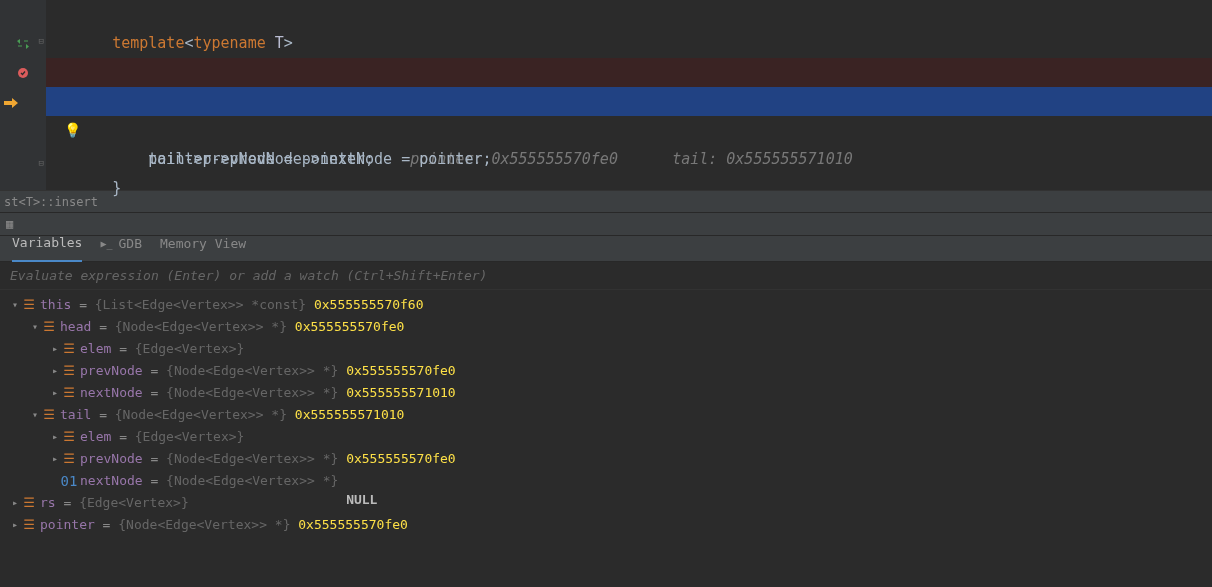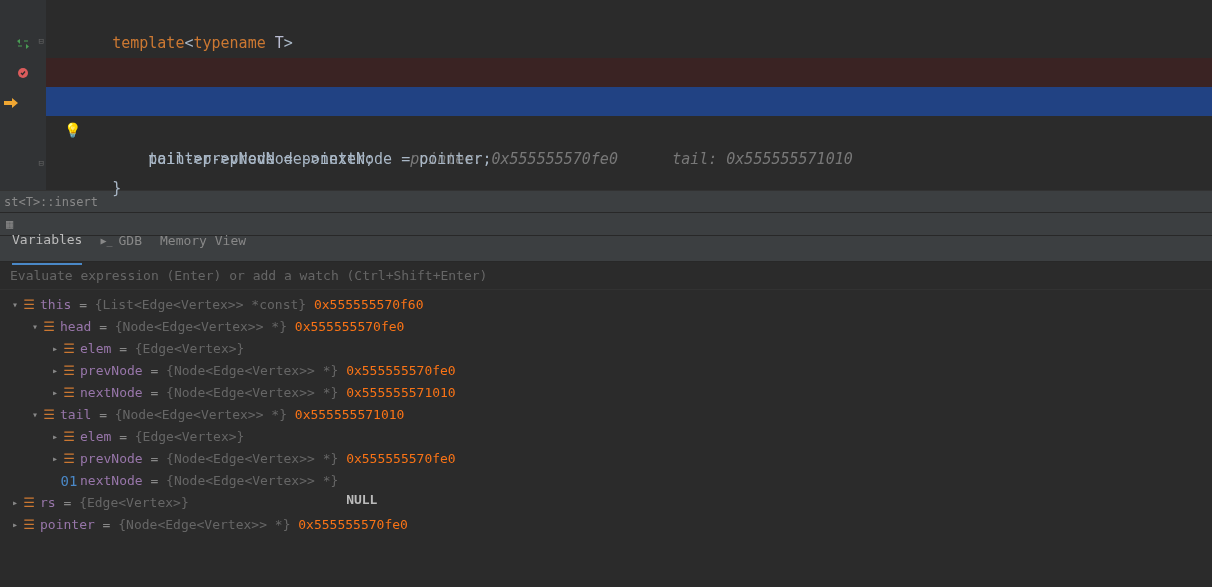--- a/index.html
+++ b/index.html
@@ -95,33 +95,34 @@
   gap: 18px;
   border-bottom: 1px solid #282828;
   font-size: 13px;
 }
 .tab {
   color: #888;
   cursor: pointer;
   display: flex;
   align-items: center;
   gap: 6px;
-  padding-bottom: 16px;
+  padding-bottom: 10px;
 }
 .tab.active {
   color: #bbb;
   border-bottom: 2px solid #4a88c7;
 }
 .eval-row {
   height: 28px;
   line-height: 28px;
   padding-left: 10px;
   color: #666;
   font-size: 13px;
   border-bottom: 1px solid #323232;
+  font-style: italic;
 }
 .tree {
   padding: 4px 0;
   font-size: 13px;
 }
 .tree-row {
   height: 22px;
   line-height: 22px;
   display: flex;
   align-items: center;
@@ -137,21 +138,21 @@
 }
 .var-icon {
   width: 14px;
   display: inline-flex;
   justify-content: center;
   margin-right: 4px;
 }
 .var-name { color: #9876aa; }
 .var-eq { color: #888; }
 .var-type { color: #666; }
-.var-addr { color: #f97316; }
+.var-addr { color: #fde047; }
 .var-null { color: #bbb; font-weight: bold; margin-top: 38px; }
 
 .bulb {
   position: absolute;
   left: 18px;
   color: #ffc66d;
   font-size: 14px;
 }
 
 .fold-mark {

